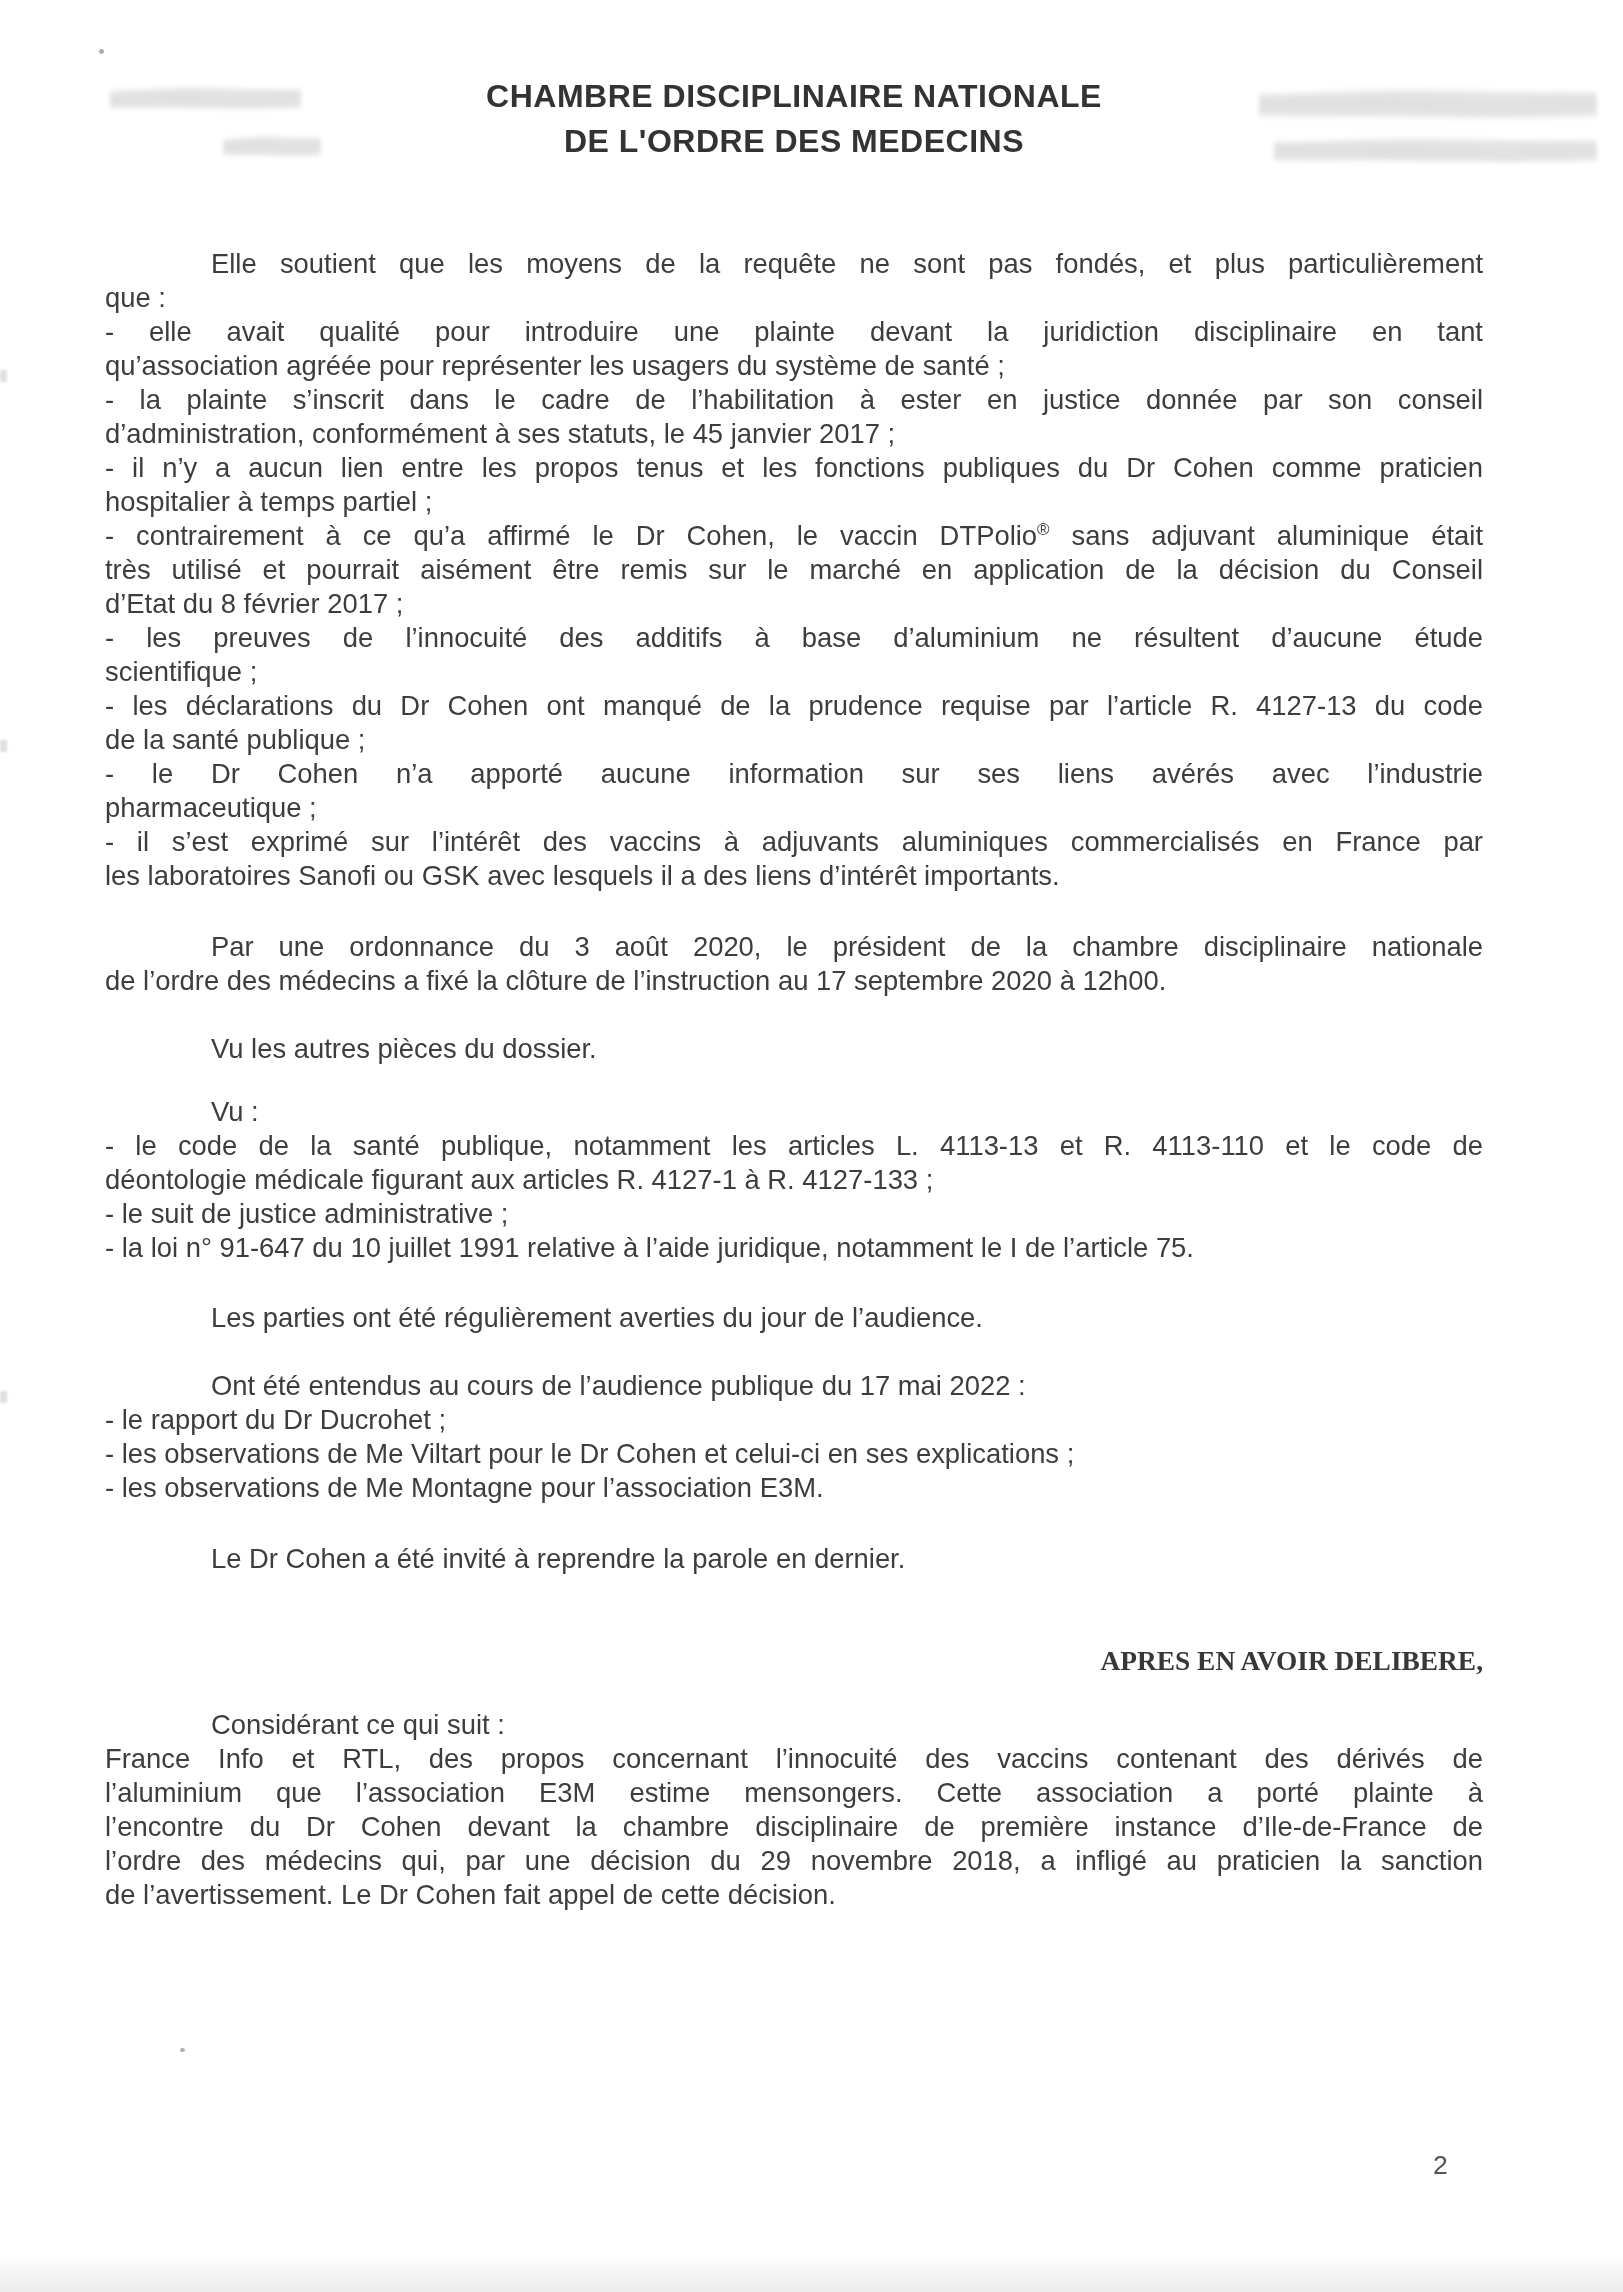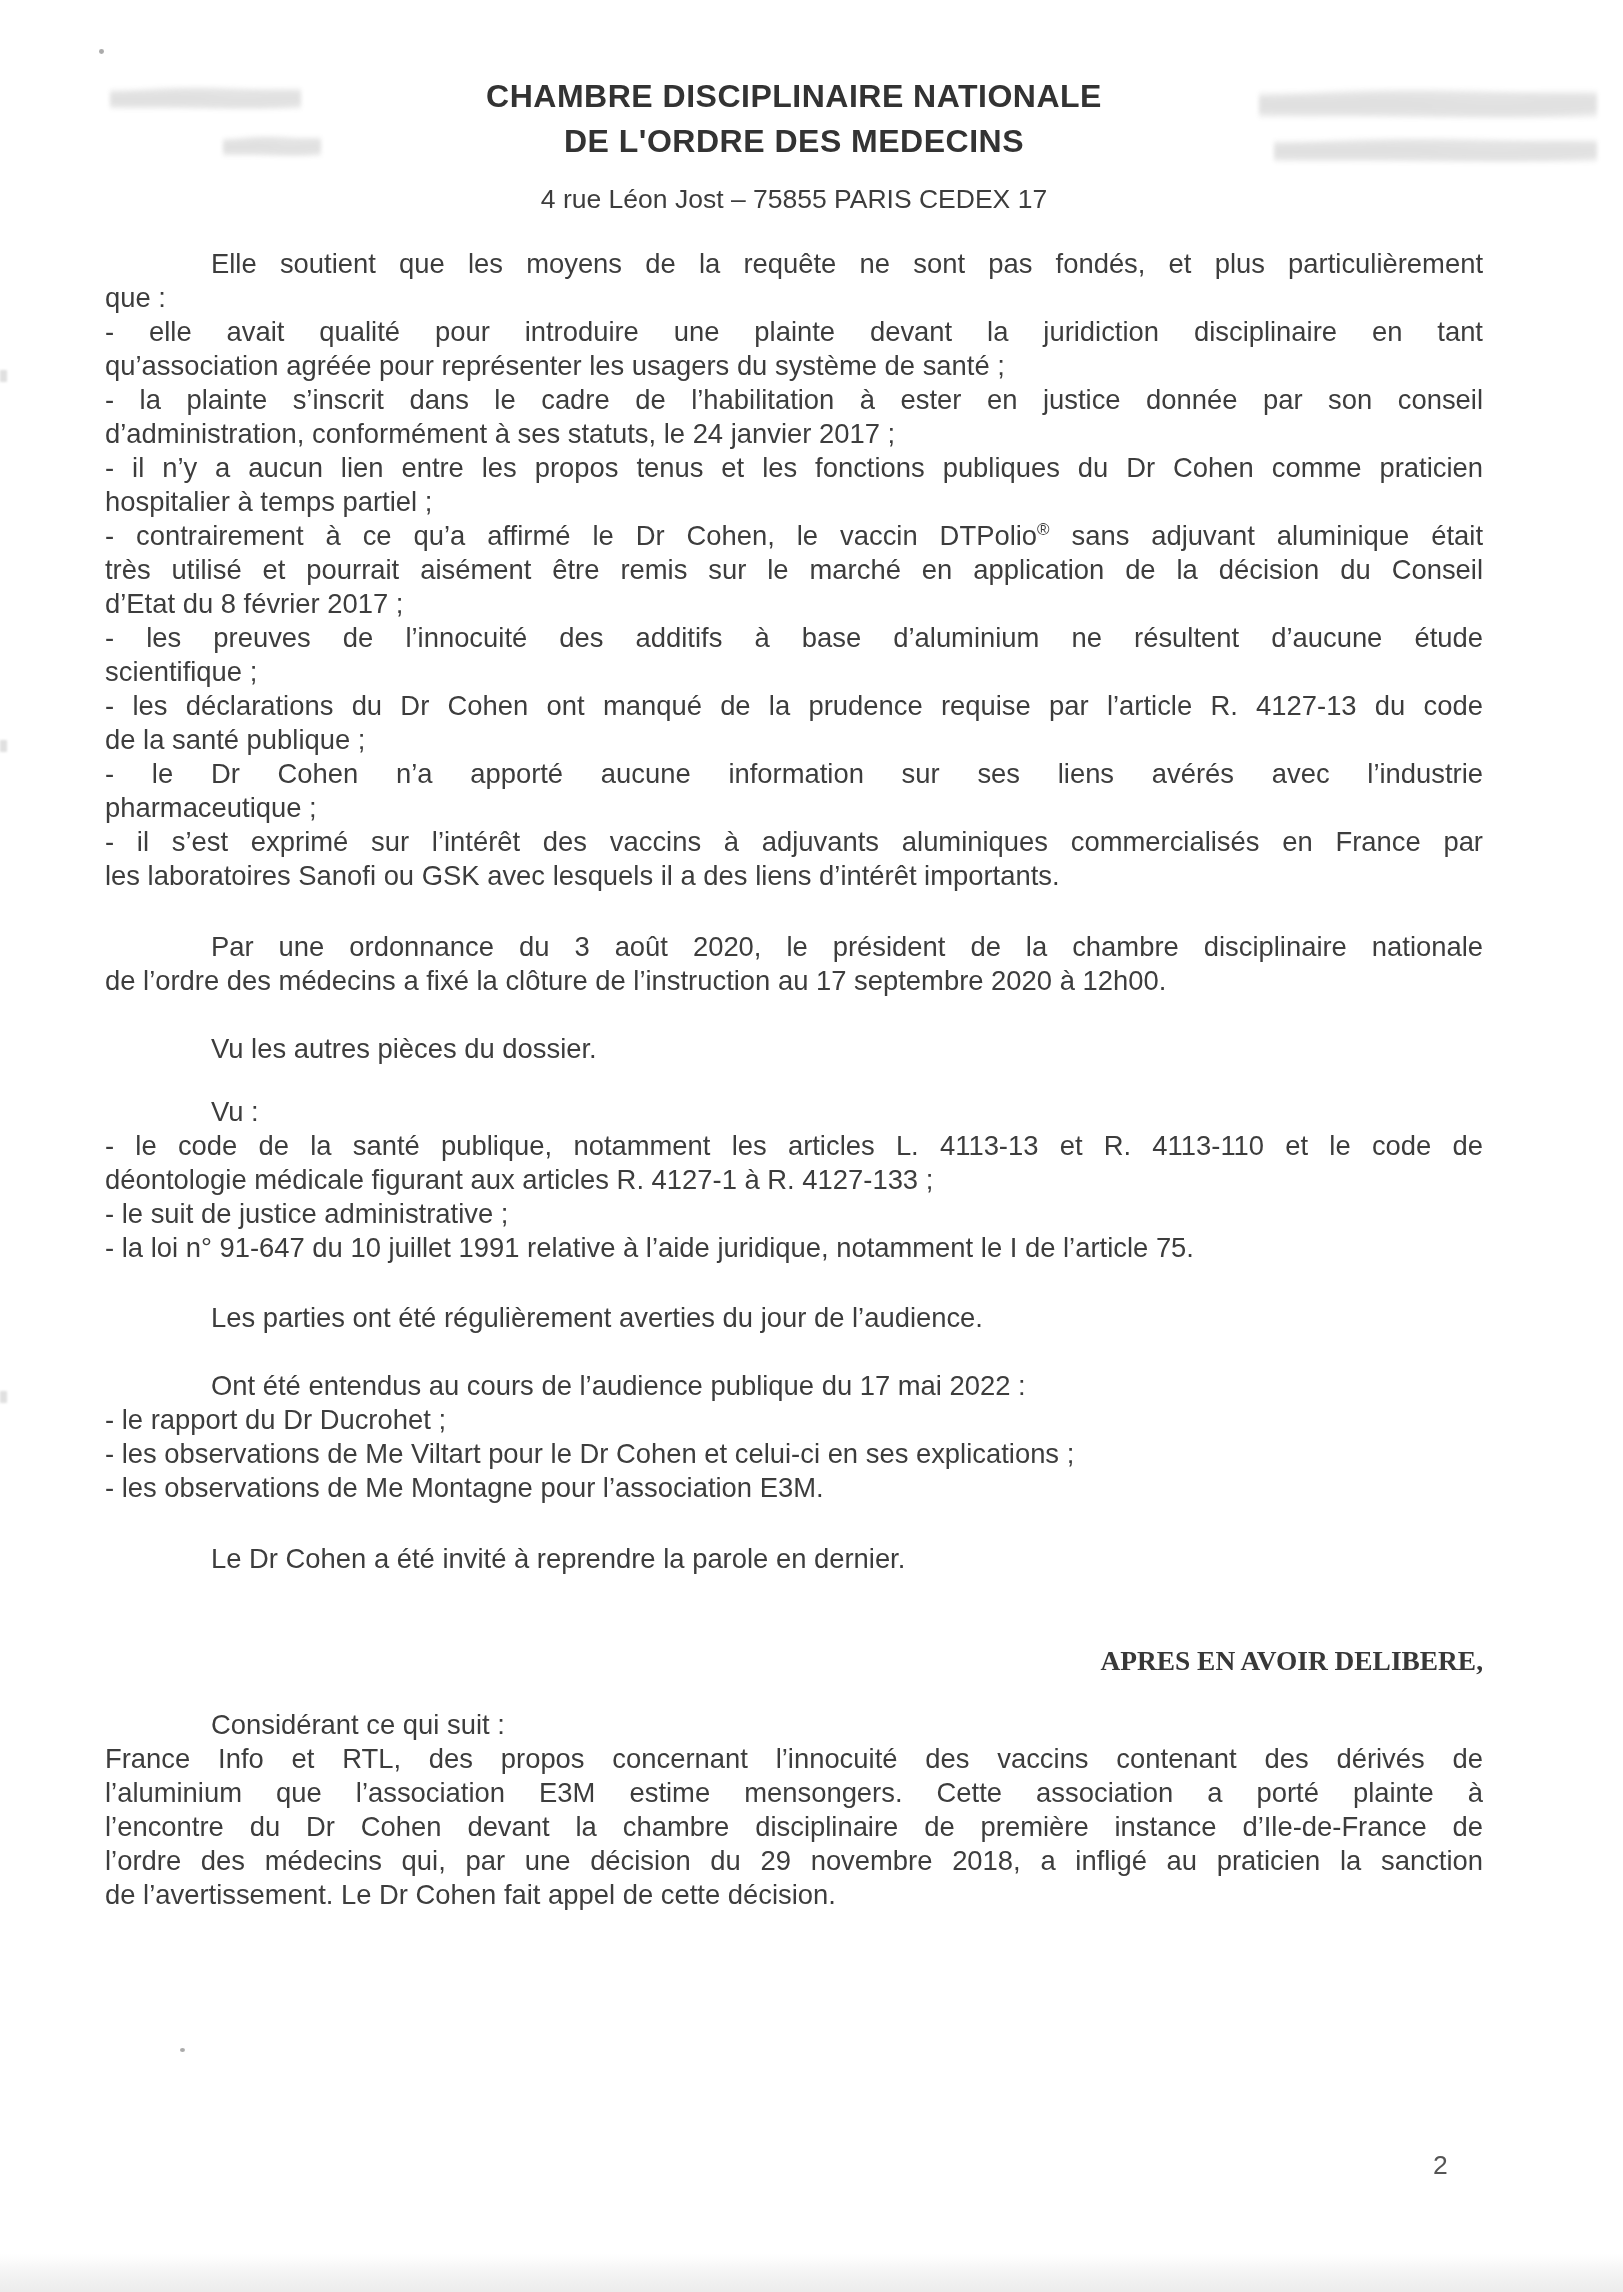--- a/index.html
+++ b/index.html
@@ -52,30 +52,29 @@
   <div class="sm" style="left:1274px;top:137px;width:323px;height:25.5px;"></div>
   <div class="speck" style="left:0;top:370px;width:6.9px;height:11.8px;"></div>
   <div class="speck" style="left:0;top:740px;width:6.9px;height:11.8px;"></div>
   <div class="speck" style="left:0;top:1391px;width:6.9px;height:11.8px;"></div>
   <div class="dot" style="left:180px;top:2048px;width:4.9px;height:3.9px;"></div>
   <div class="band"></div>
 
   <div class="hdr">
     <div class="title">CHAMBRE DISCIPLINAIRE NATIONALE</div>
     <div class="title t2">DE L'ORDRE DES MEDECINS</div>
-    <div class="addr">4 rue Léon Jost – 75855 PARIS CEDEX 17</div>
   </div>
 
   <div class="doc">
     <div class="ln ind jst">Elle soutient que les moyens de la requête ne sont pas fondés, et plus particulièrement</div>
     <div class="ln">que :</div>
     <div class="ln jst">- elle avait qualité pour introduire une plainte devant la juridiction disciplinaire en tant</div>
     <div class="ln">qu’association agréée pour représenter les usagers du système de santé ;</div>
     <div class="ln jst">- la plainte s’inscrit dans le cadre de l’habilitation à ester en justice donnée par son conseil</div>
-    <div class="ln">d’administration, conformément à ses statuts, le 24 janvier 2017 ;</div>
+    <div class="ln">d’administration, conformément à ses statuts, le 45 janvier 2017 ;</div>
     <div class="ln jst">- il n’y a aucun lien entre les propos tenus et les fonctions publiques du Dr Cohen comme praticien</div>
     <div class="ln">hospitalier à temps partiel ;</div>
     <div class="ln jst">- contrairement à ce qu’a affirmé le Dr Cohen, le vaccin DTPolio<sup>®</sup> sans adjuvant aluminique était</div>
     <div class="ln jst">très utilisé et pourrait aisément être remis sur le marché en application de la décision du Conseil</div>
     <div class="ln">d’Etat du 8 février 2017 ;</div>
     <div class="ln jst">- les preuves de l’innocuité des additifs à base d’aluminium ne résultent d’aucune étude</div>
     <div class="ln">scientifique ;</div>
     <div class="ln jst">- les déclarations du Dr Cohen ont manqué de la prudence requise par l’article R. 4127-13 du code</div>
     <div class="ln">de la santé publique ;</div>
     <div class="ln jst">- le Dr Cohen n’a apporté aucune information sur ses liens avérés avec l’industrie</div>

